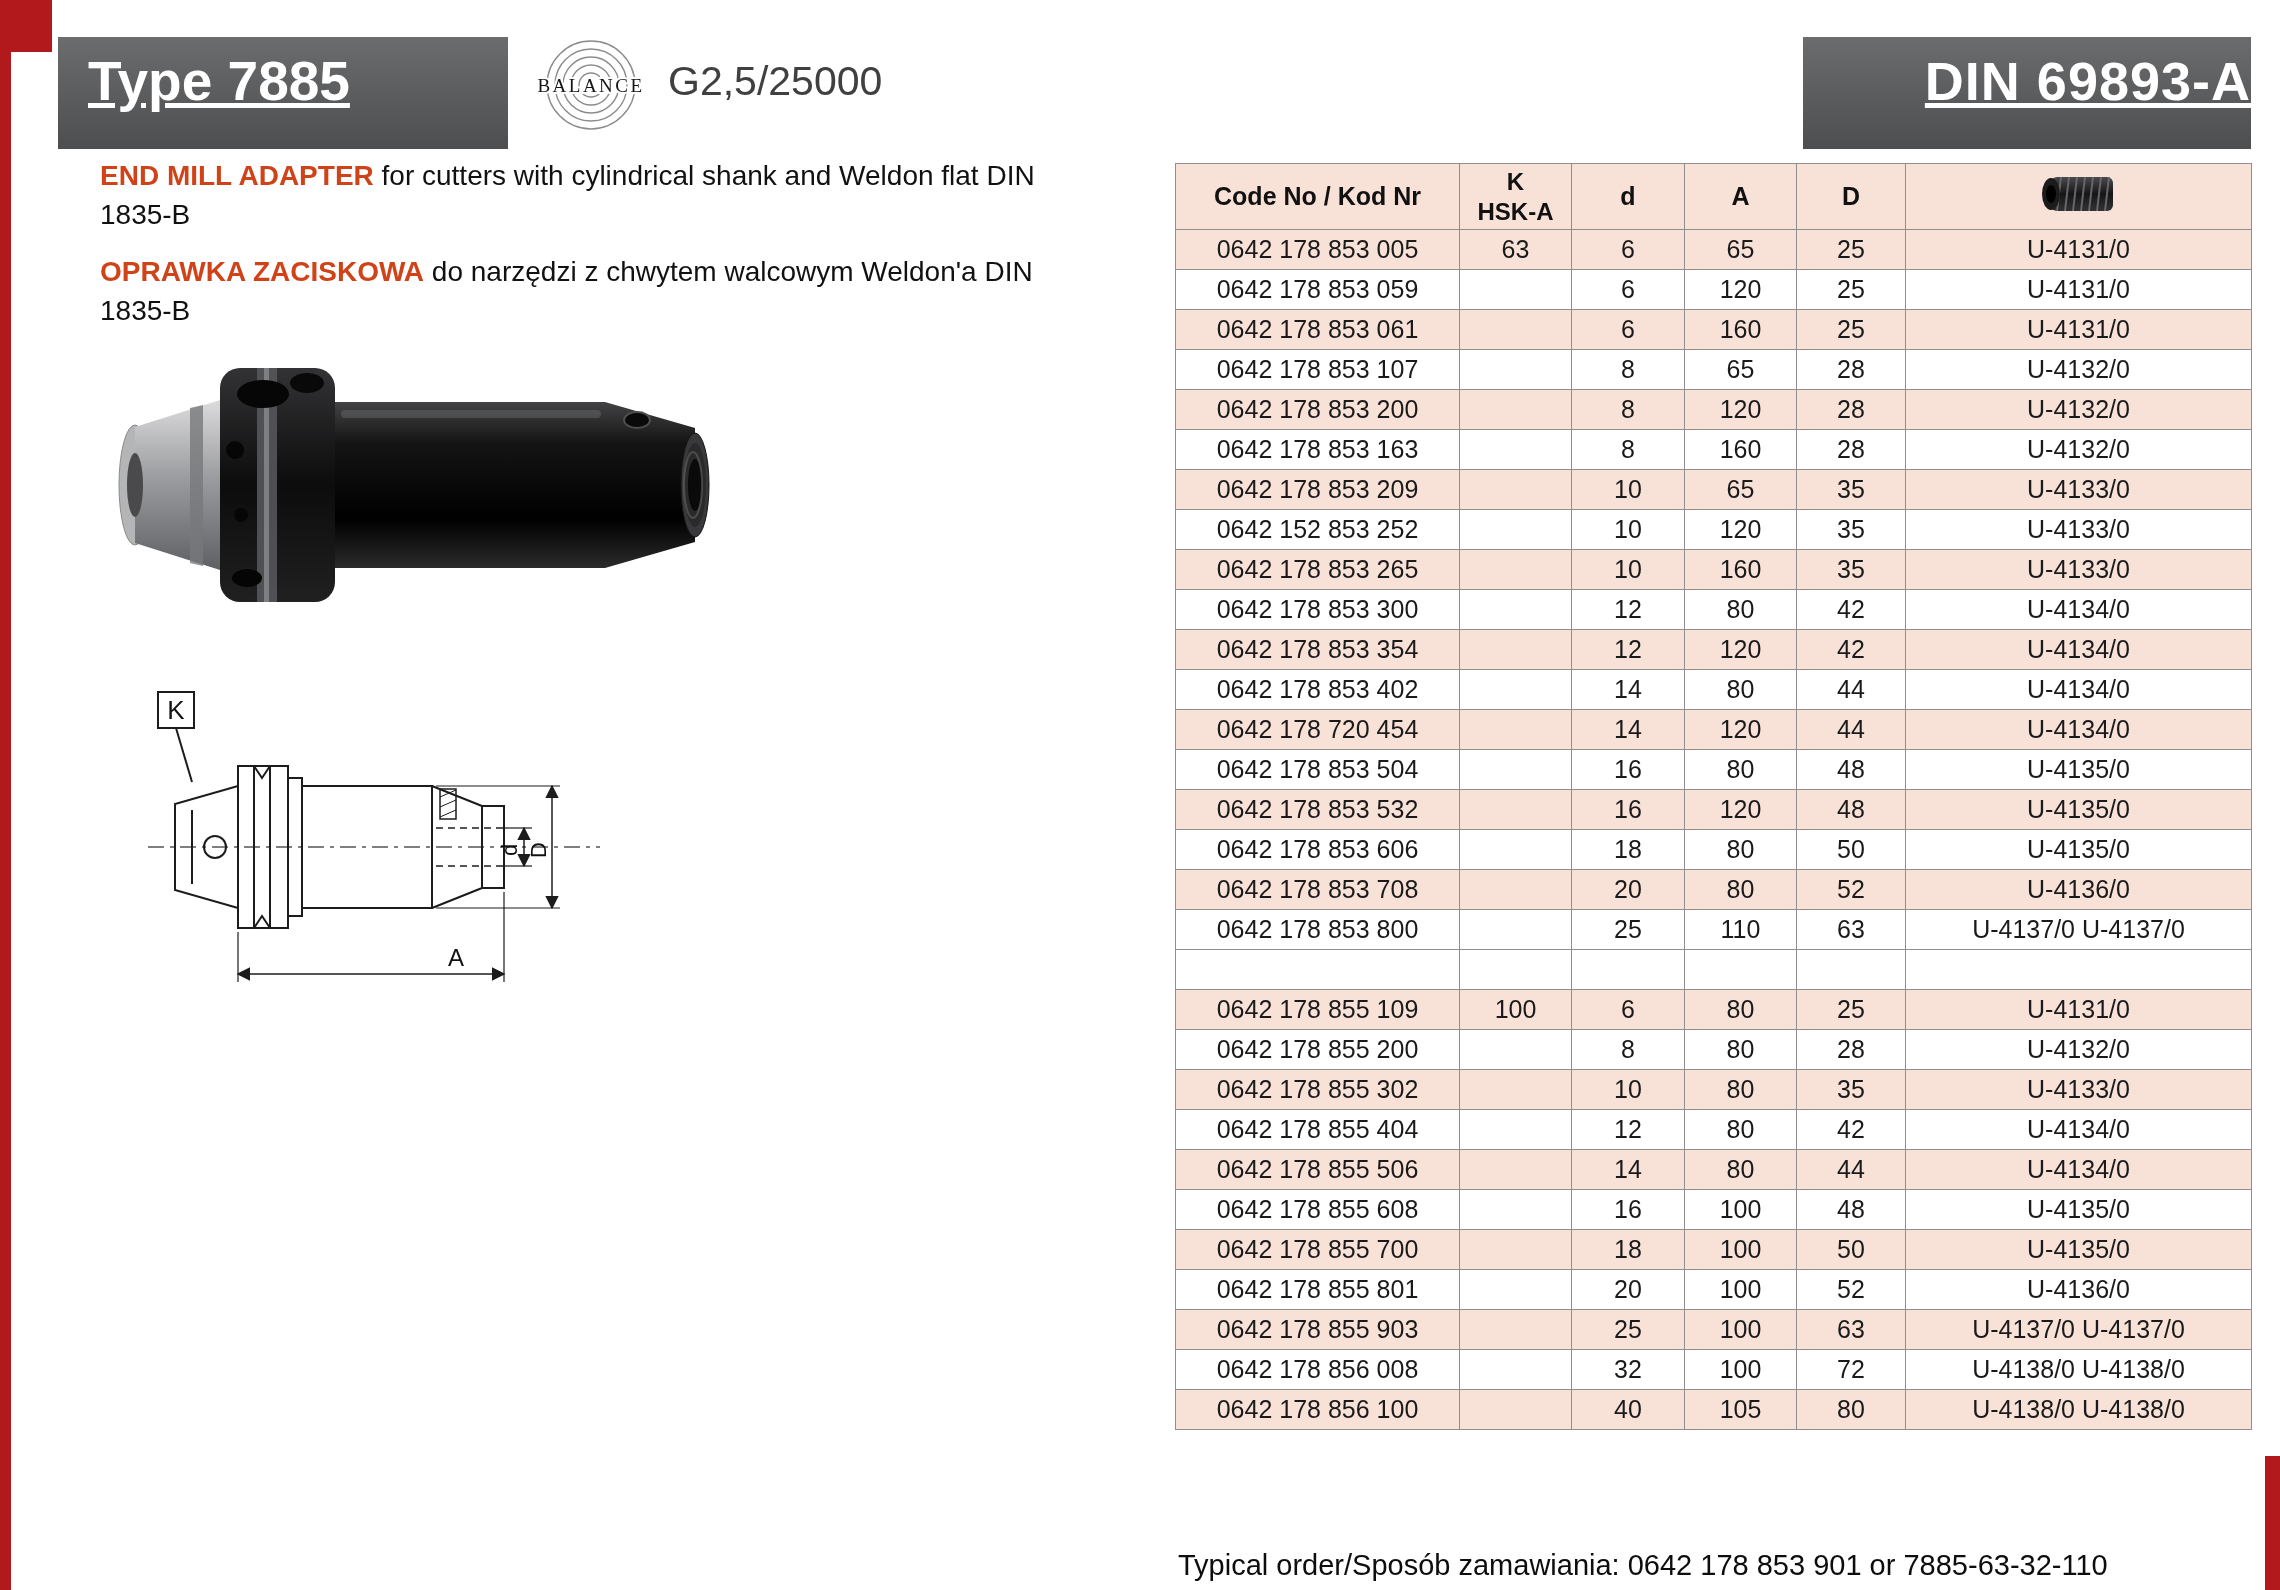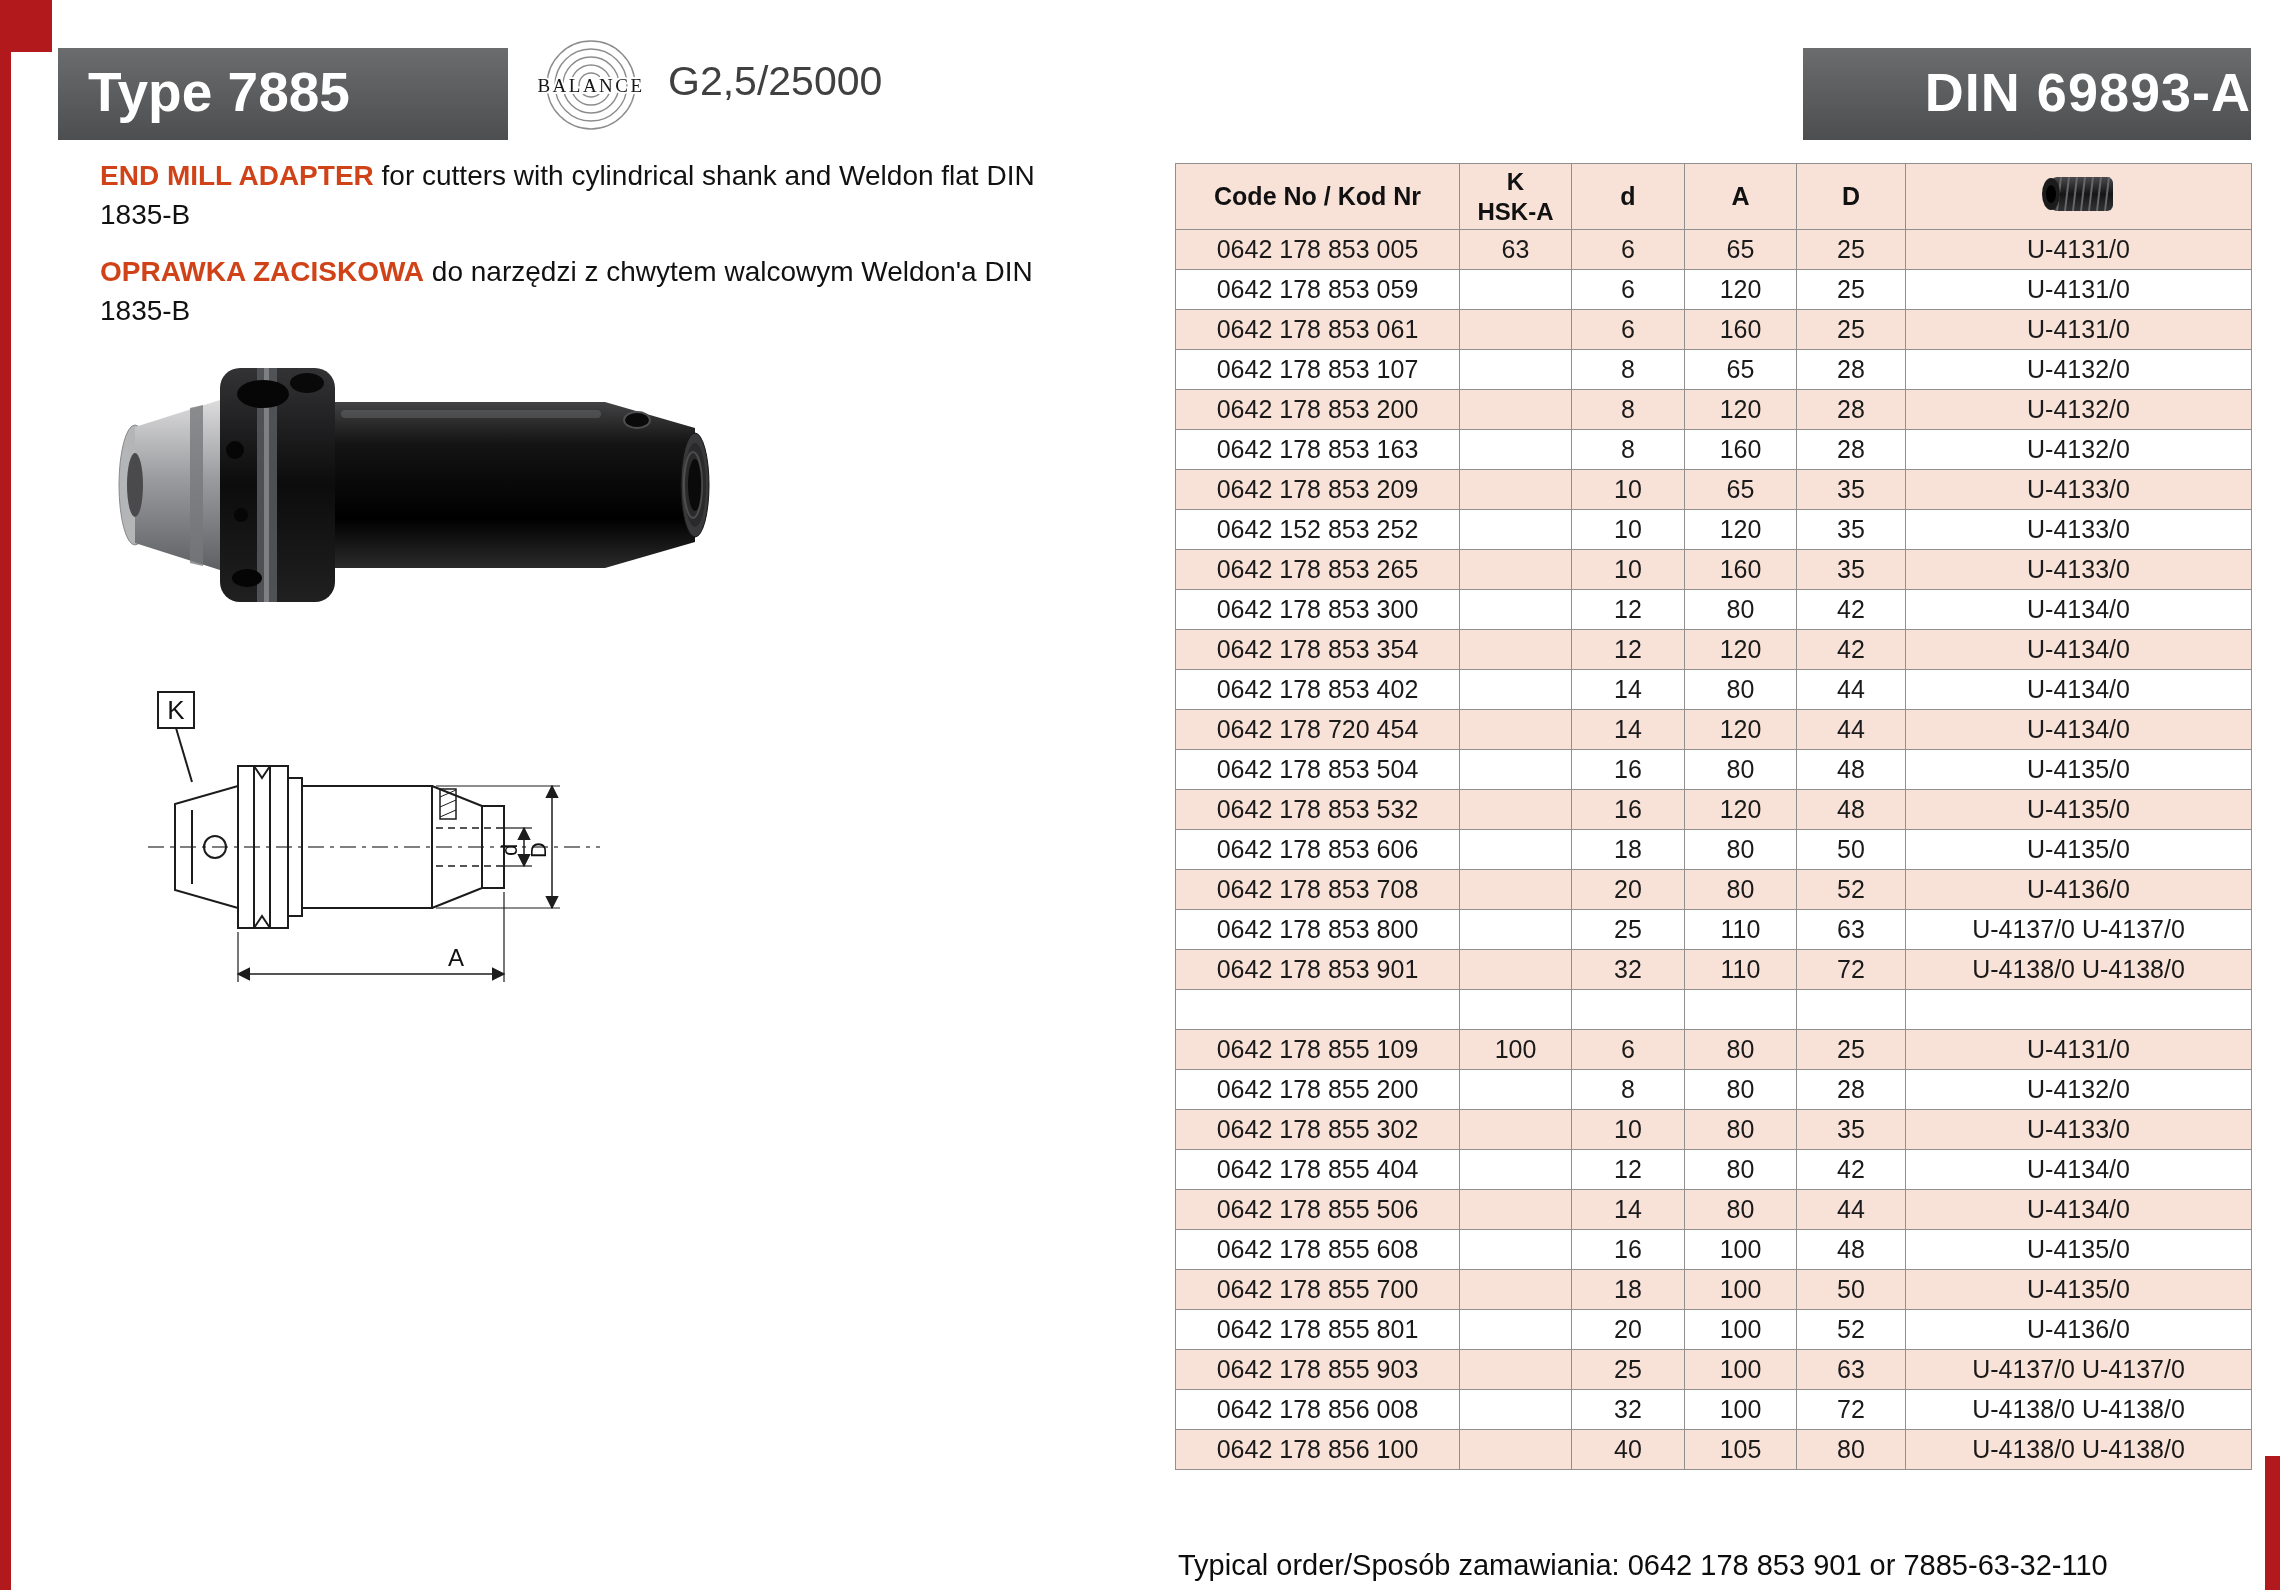--- a/index.html
+++ b/index.html
@@ -5,21 +5,21 @@
   html,body{margin:0;padding:0;}
   body{
     width:2280px;height:1590px;position:relative;background:#fff;overflow:hidden;
     font-family:"Liberation Sans", sans-serif;color:#111;
   }
   .corner-sq{position:absolute;left:0;top:0;width:52px;height:52px;background:var(--side-red,#b2191d);}
   .left-strip{position:absolute;left:0;top:0;width:11px;height:1590px;background:var(--side-red,#b2191d);}
   .right-tab{position:absolute;right:0;top:1456px;width:15px;height:134px;background:var(--side-red,#b2191d);}
 
   .gray-bar{background:linear-gradient(180deg,var(--bar-top,#6b6c6e),var(--bar-bottom,#4d4e50));
-    color:#fff;font-weight:bold;position:absolute;top:48px;height:92px;line-height:88px;}
+    color:#fff;font-weight:bold;position:absolute;top:37px;height:112px;line-height:88px;text-decoration:underline;}
   .type-bar{left:58px;width:450px;font-size:55px;padding-left:30px;box-sizing:border-box;}
   .din-bar{left:1803px;width:448px;font-size:54px;text-align:right;letter-spacing:1px;}
 
   .balance{position:absolute;left:534px;top:34px;width:114px;height:102px;}
   .balance-value{position:absolute;left:668px;top:58px;font-size:41px;color:#404040;}
 
   .desc{position:absolute;left:100px;top:156px;width:950px;font-size:28px;line-height:39px;color:#111;}
   .desc p{margin:0 0 18px 0;}
   .desc .hl{color:var(--accent-text,#d04318);font-weight:bold;}
 
@@ -335,116 +335,108 @@
           <td class="c-screw">U-4136/0</td>
         </tr>
         <tr class="rw">
           <td class="c-code">0642 178 853 800</td>
           <td class="c-num"></td>
           <td class="c-num">25</td>
           <td class="c-num">110</td>
           <td class="c-num">63</td>
           <td class="c-screw">U-4137/0  U-4137/0</td>
         </tr>
-        <tr class="rp">
-          <td class="c-code">0642 178 853 901</td>
+        <tr class="rw">
+          <td class="c-code"></td>
+          <td class="c-num"></td>
+          <td class="c-num"></td>
+          <td class="c-num"></td>
+          <td class="c-num"></td>
+          <td class="c-screw"></td>
+        </tr>
+        <tr class="rp">
+          <td class="c-code">0642 178 855 109</td>
+          <td class="c-num">100</td>
+          <td class="c-num">6</td>
+          <td class="c-num">80</td>
+          <td class="c-num">25</td>
+          <td class="c-screw">U-4131/0</td>
+        </tr>
+        <tr class="rw">
+          <td class="c-code">0642 178 855 200</td>
+          <td class="c-num"></td>
+          <td class="c-num">8</td>
+          <td class="c-num">80</td>
+          <td class="c-num">28</td>
+          <td class="c-screw">U-4132/0</td>
+        </tr>
+        <tr class="rp">
+          <td class="c-code">0642 178 855 302</td>
+          <td class="c-num"></td>
+          <td class="c-num">10</td>
+          <td class="c-num">80</td>
+          <td class="c-num">35</td>
+          <td class="c-screw">U-4133/0</td>
+        </tr>
+        <tr class="rw">
+          <td class="c-code">0642 178 855 404</td>
+          <td class="c-num"></td>
+          <td class="c-num">12</td>
+          <td class="c-num">80</td>
+          <td class="c-num">42</td>
+          <td class="c-screw">U-4134/0</td>
+        </tr>
+        <tr class="rp">
+          <td class="c-code">0642 178 855 506</td>
+          <td class="c-num"></td>
+          <td class="c-num">14</td>
+          <td class="c-num">80</td>
+          <td class="c-num">44</td>
+          <td class="c-screw">U-4134/0</td>
+        </tr>
+        <tr class="rw">
+          <td class="c-code">0642 178 855 608</td>
+          <td class="c-num"></td>
+          <td class="c-num">16</td>
+          <td class="c-num">100</td>
+          <td class="c-num">48</td>
+          <td class="c-screw">U-4135/0</td>
+        </tr>
+        <tr class="rp">
+          <td class="c-code">0642 178 855 700</td>
+          <td class="c-num"></td>
+          <td class="c-num">18</td>
+          <td class="c-num">100</td>
+          <td class="c-num">50</td>
+          <td class="c-screw">U-4135/0</td>
+        </tr>
+        <tr class="rw">
+          <td class="c-code">0642 178 855 801</td>
+          <td class="c-num"></td>
+          <td class="c-num">20</td>
+          <td class="c-num">100</td>
+          <td class="c-num">52</td>
+          <td class="c-screw">U-4136/0</td>
+        </tr>
+        <tr class="rp">
+          <td class="c-code">0642 178 855 903</td>
+          <td class="c-num"></td>
+          <td class="c-num">25</td>
+          <td class="c-num">100</td>
+          <td class="c-num">63</td>
+          <td class="c-screw">U-4137/0  U-4137/0</td>
+        </tr>
+        <tr class="rw">
+          <td class="c-code">0642 178 856 008</td>
           <td class="c-num"></td>
           <td class="c-num">32</td>
-          <td class="c-num">110</td>
+          <td class="c-num">100</td>
           <td class="c-num">72</td>
           <td class="c-screw">U-4138/0  U-4138/0</td>
         </tr>
-        <tr class="rw">
-          <td class="c-code"></td>
-          <td class="c-num"></td>
-          <td class="c-num"></td>
-          <td class="c-num"></td>
-          <td class="c-num"></td>
-          <td class="c-screw"></td>
-        </tr>
-        <tr class="rp">
-          <td class="c-code">0642 178 855 109</td>
-          <td class="c-num">100</td>
-          <td class="c-num">6</td>
-          <td class="c-num">80</td>
-          <td class="c-num">25</td>
-          <td class="c-screw">U-4131/0</td>
-        </tr>
-        <tr class="rw">
-          <td class="c-code">0642 178 855 200</td>
-          <td class="c-num"></td>
-          <td class="c-num">8</td>
-          <td class="c-num">80</td>
-          <td class="c-num">28</td>
-          <td class="c-screw">U-4132/0</td>
-        </tr>
-        <tr class="rp">
-          <td class="c-code">0642 178 855 302</td>
-          <td class="c-num"></td>
-          <td class="c-num">10</td>
-          <td class="c-num">80</td>
-          <td class="c-num">35</td>
-          <td class="c-screw">U-4133/0</td>
-        </tr>
-        <tr class="rw">
-          <td class="c-code">0642 178 855 404</td>
-          <td class="c-num"></td>
-          <td class="c-num">12</td>
-          <td class="c-num">80</td>
-          <td class="c-num">42</td>
-          <td class="c-screw">U-4134/0</td>
-        </tr>
-        <tr class="rp">
-          <td class="c-code">0642 178 855 506</td>
-          <td class="c-num"></td>
-          <td class="c-num">14</td>
-          <td class="c-num">80</td>
-          <td class="c-num">44</td>
-          <td class="c-screw">U-4134/0</td>
-        </tr>
-        <tr class="rw">
-          <td class="c-code">0642 178 855 608</td>
-          <td class="c-num"></td>
-          <td class="c-num">16</td>
-          <td class="c-num">100</td>
-          <td class="c-num">48</td>
-          <td class="c-screw">U-4135/0</td>
-        </tr>
-        <tr class="rp">
-          <td class="c-code">0642 178 855 700</td>
-          <td class="c-num"></td>
-          <td class="c-num">18</td>
-          <td class="c-num">100</td>
-          <td class="c-num">50</td>
-          <td class="c-screw">U-4135/0</td>
-        </tr>
-        <tr class="rw">
-          <td class="c-code">0642 178 855 801</td>
-          <td class="c-num"></td>
-          <td class="c-num">20</td>
-          <td class="c-num">100</td>
-          <td class="c-num">52</td>
-          <td class="c-screw">U-4136/0</td>
-        </tr>
-        <tr class="rp">
-          <td class="c-code">0642 178 855 903</td>
-          <td class="c-num"></td>
-          <td class="c-num">25</td>
-          <td class="c-num">100</td>
-          <td class="c-num">63</td>
-          <td class="c-screw">U-4137/0  U-4137/0</td>
-        </tr>
-        <tr class="rw">
-          <td class="c-code">0642 178 856 008</td>
-          <td class="c-num"></td>
-          <td class="c-num">32</td>
-          <td class="c-num">100</td>
-          <td class="c-num">72</td>
-          <td class="c-screw">U-4138/0  U-4138/0</td>
-        </tr>
         <tr class="rp">
           <td class="c-code">0642 178 856 100</td>
           <td class="c-num"></td>
           <td class="c-num">40</td>
           <td class="c-num">105</td>
           <td class="c-num">80</td>
           <td class="c-screw">U-4138/0  U-4138/0</td>
         </tr>
       </tbody>
   </table>

